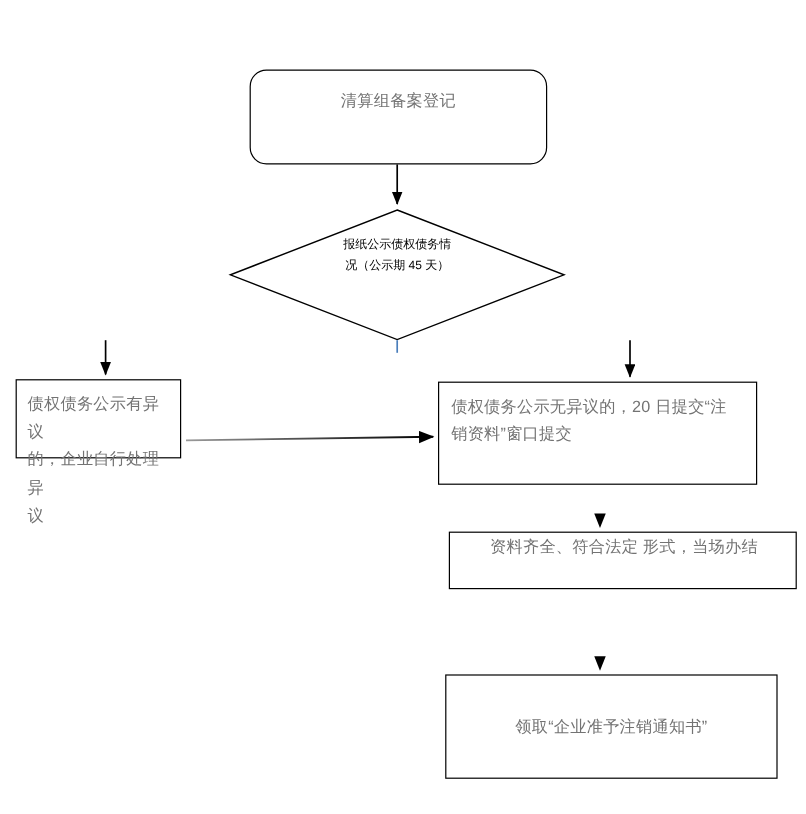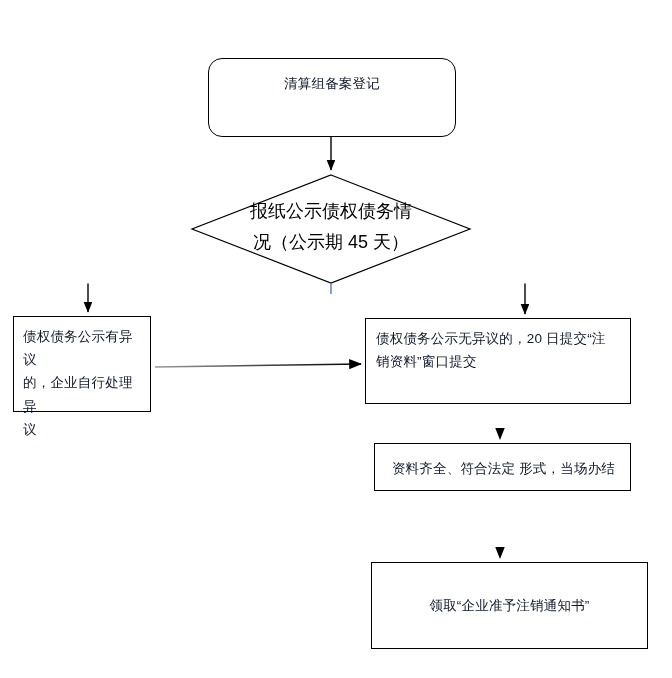--- a/index.html
+++ b/index.html
@@ -23,70 +23,70 @@
     height: 678px;
   }
   .node {
     position: absolute;
     box-sizing: border-box;
     border: 1px solid #000000;
     background: transparent;
     font-size: 13.5px;
     line-height: 1.72;
     letter-spacing: 0.2px;
-    color: #0f172a;
+    color: #737373;
   }
   
   #node-start {
     left: 208px;
     top: 58px;
     width: 248px;
     height: 79px;
     border-radius: 14px;
     display: flex;
     justify-content: center;
     align-items: flex-start;
     padding-top: 13px;
   }
   
   #node-decision-text {
     position: absolute;
     left: 192px;
     top: 196px;
     width: 278px;
     text-align: center;
-    font-size: 18px;
+    font-size: 10px;
     line-height: 1.7;
     color: #000000;
   }
   
   #node-dispute {
     left: 13px;
     top: 316px;
     width: 138px;
-    height: 96px;
+    height: 66px;
     padding: 8px 9px 0 9px;
     text-align: left;
   }
   
   #node-no-dispute {
     left: 365px;
     top: 318px;
     width: 266px;
     height: 86px;
     padding: 8px 9px 0 10px;
     text-align: left;
   }
   
   #node-complete {
     left: 374px;
     top: 443px;
-    width: 257px;
+    width: 290px;
     height: 48px;
-    padding: 13px 8px 0 10px;
+    padding: 0 8px 0 10px;
     text-align: center;
   }
   
   #node-notice {
     left: 371px;
     top: 562px;
     width: 277px;
     height: 87px;
     display: flex;
     justify-content: center;

